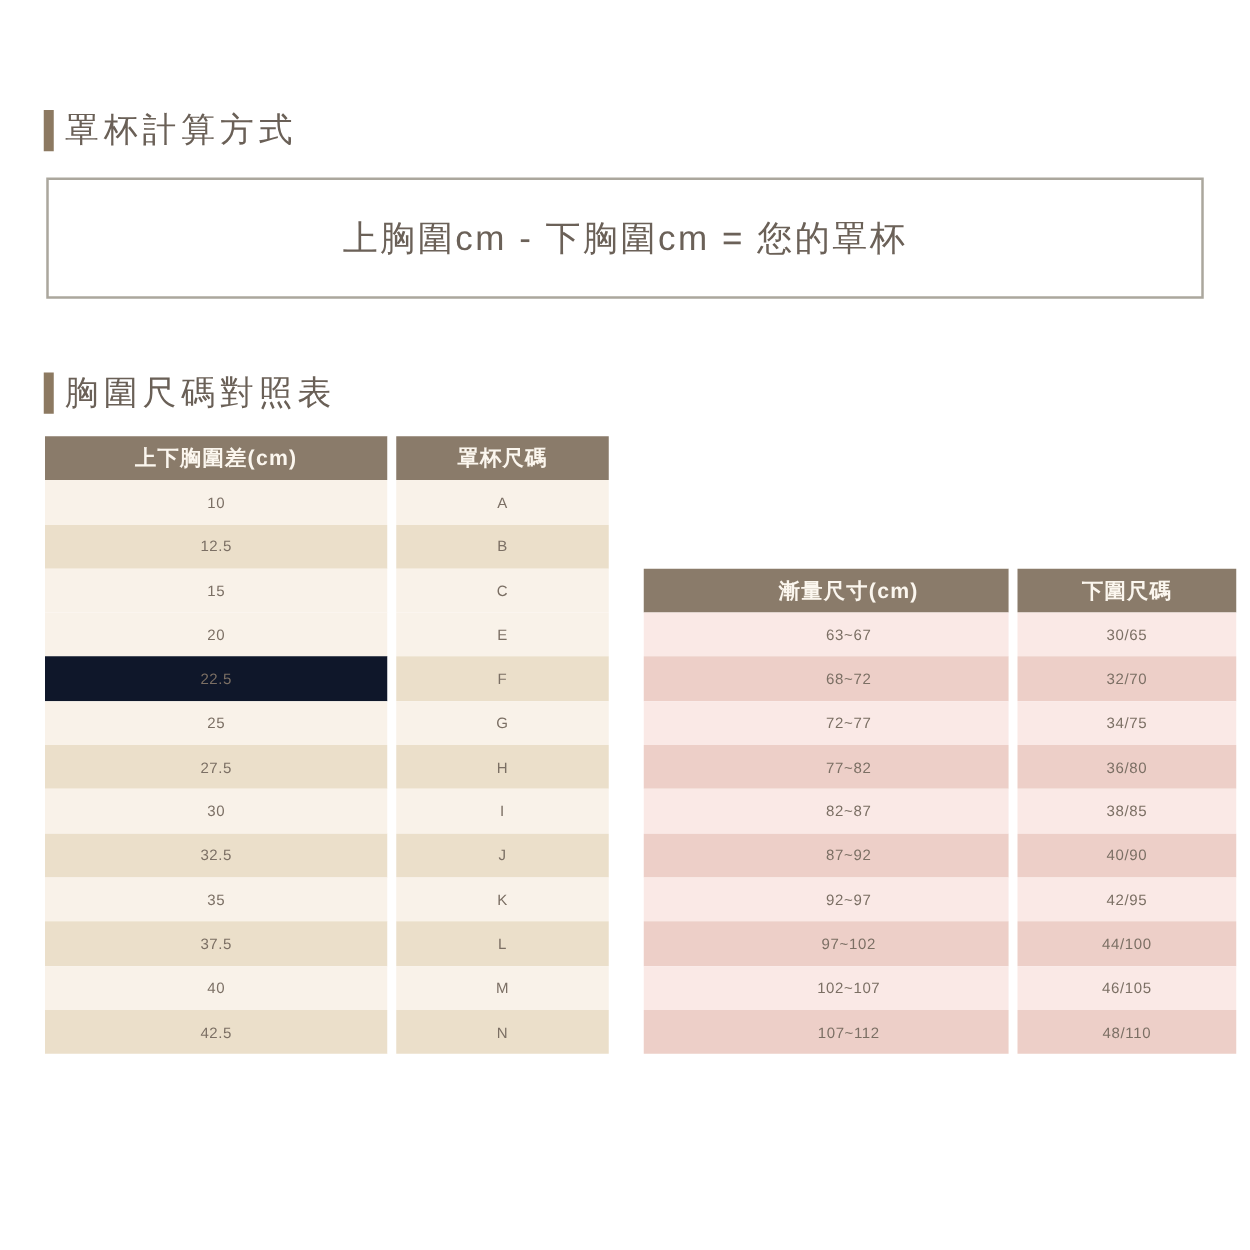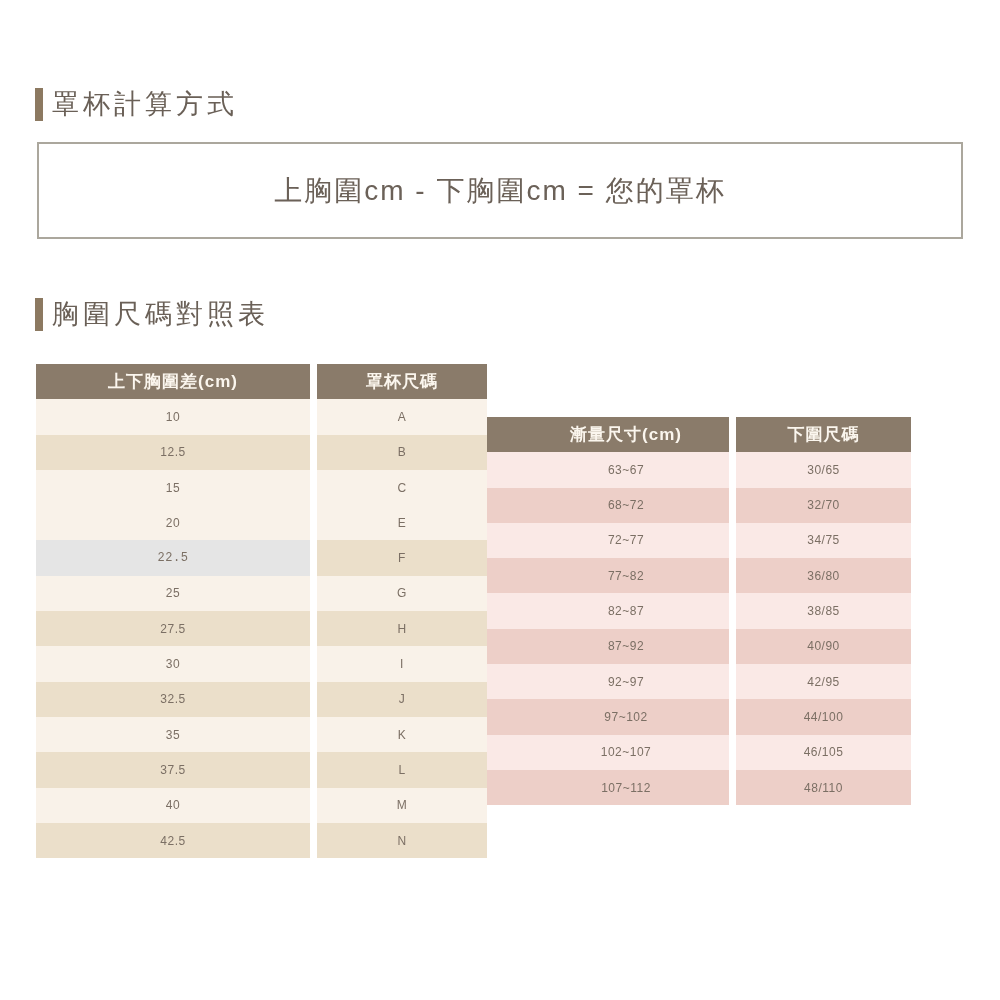--- a/index.html
+++ b/index.html
@@ -36,43 +36,43 @@
     border:2px solid var(--box-border,#ABA79D);
     display:flex;align-items:center;justify-content:center;
   }
   #formula-text{
     font-size:28px;
     letter-spacing:2px;
     color:var(--formula-color,#6B6158);
     white-space:nowrap;
   }
   #tables{
-    position:absolute;left:36px;top:364px;
-    display:flex;align-items:center;
+    position:absolute;left:36px;top:349px;
+    display:flex;gap:28px;align-items:flex-end;
   }
   .size-table{display:flex;flex-direction:column;}
   .t-row{display:flex;height:35.3px;}
   .t-gap{width:7px;background:#ffffff;flex:0 0 auto;}
   .t-cell{
     display:flex;align-items:center;justify-content:center;
     font-size:12px;
     letter-spacing:0.5px;
     color:var(--cell-text,#7B6F64);
     box-sizing:border-box;
   }
   .t-head .t-cell{
     background:var(--header-bg,#8A7B6A) !important;
     color:var(--header-text,#FBF6EE);
     font-weight:bold;
     font-size:17px;
     letter-spacing:1px;
   }
   #cup-table .c1{width:274px;}
   #cup-table .c2{width:170px;}
-  #band-table .c1{width:242px;padding-left:36px;}
+  #band-table .c1{width:292px;padding-left:36px;}
   #band-table .c2{width:175px;}
 </style>
 </head>
 <body>
 
 <div class="page">
 
   <div class="heading" id="heading1">
     <span class="accent-bar"></span>
     <span class="heading-text">罩杯計算方式</span>
@@ -108,21 +108,21 @@
           <div class="t-cell c1" style="background: rgb(249, 242, 233);">15</div>
           <div class="t-gap"></div>
           <div class="t-cell c2" style="background: rgb(249, 242, 233);">C</div>
         </div>
         <div class="t-row">
           <div class="t-cell c1" style="background: rgb(249, 242, 233);">20</div>
           <div class="t-gap"></div>
           <div class="t-cell c2" style="background: rgb(249, 242, 233);">E</div>
         </div>
         <div class="t-row">
-          <div class="t-cell c1" style="background: #e5e5e5; font-family: Liberation Mono, monospace;">22.5</div>
+          <div class="t-cell c1" style="background: #0f172a;">22.5</div>
           <div class="t-gap"></div>
           <div class="t-cell c2" style="background: rgb(235, 223, 202);">F</div>
         </div>
         <div class="t-row">
           <div class="t-cell c1" style="background: rgb(249, 242, 233);">25</div>
           <div class="t-gap"></div>
           <div class="t-cell c2" style="background: rgb(249, 242, 233);">G</div>
         </div>
         <div class="t-row">
           <div class="t-cell c1" style="background: rgb(235, 223, 202);">27.5</div>

